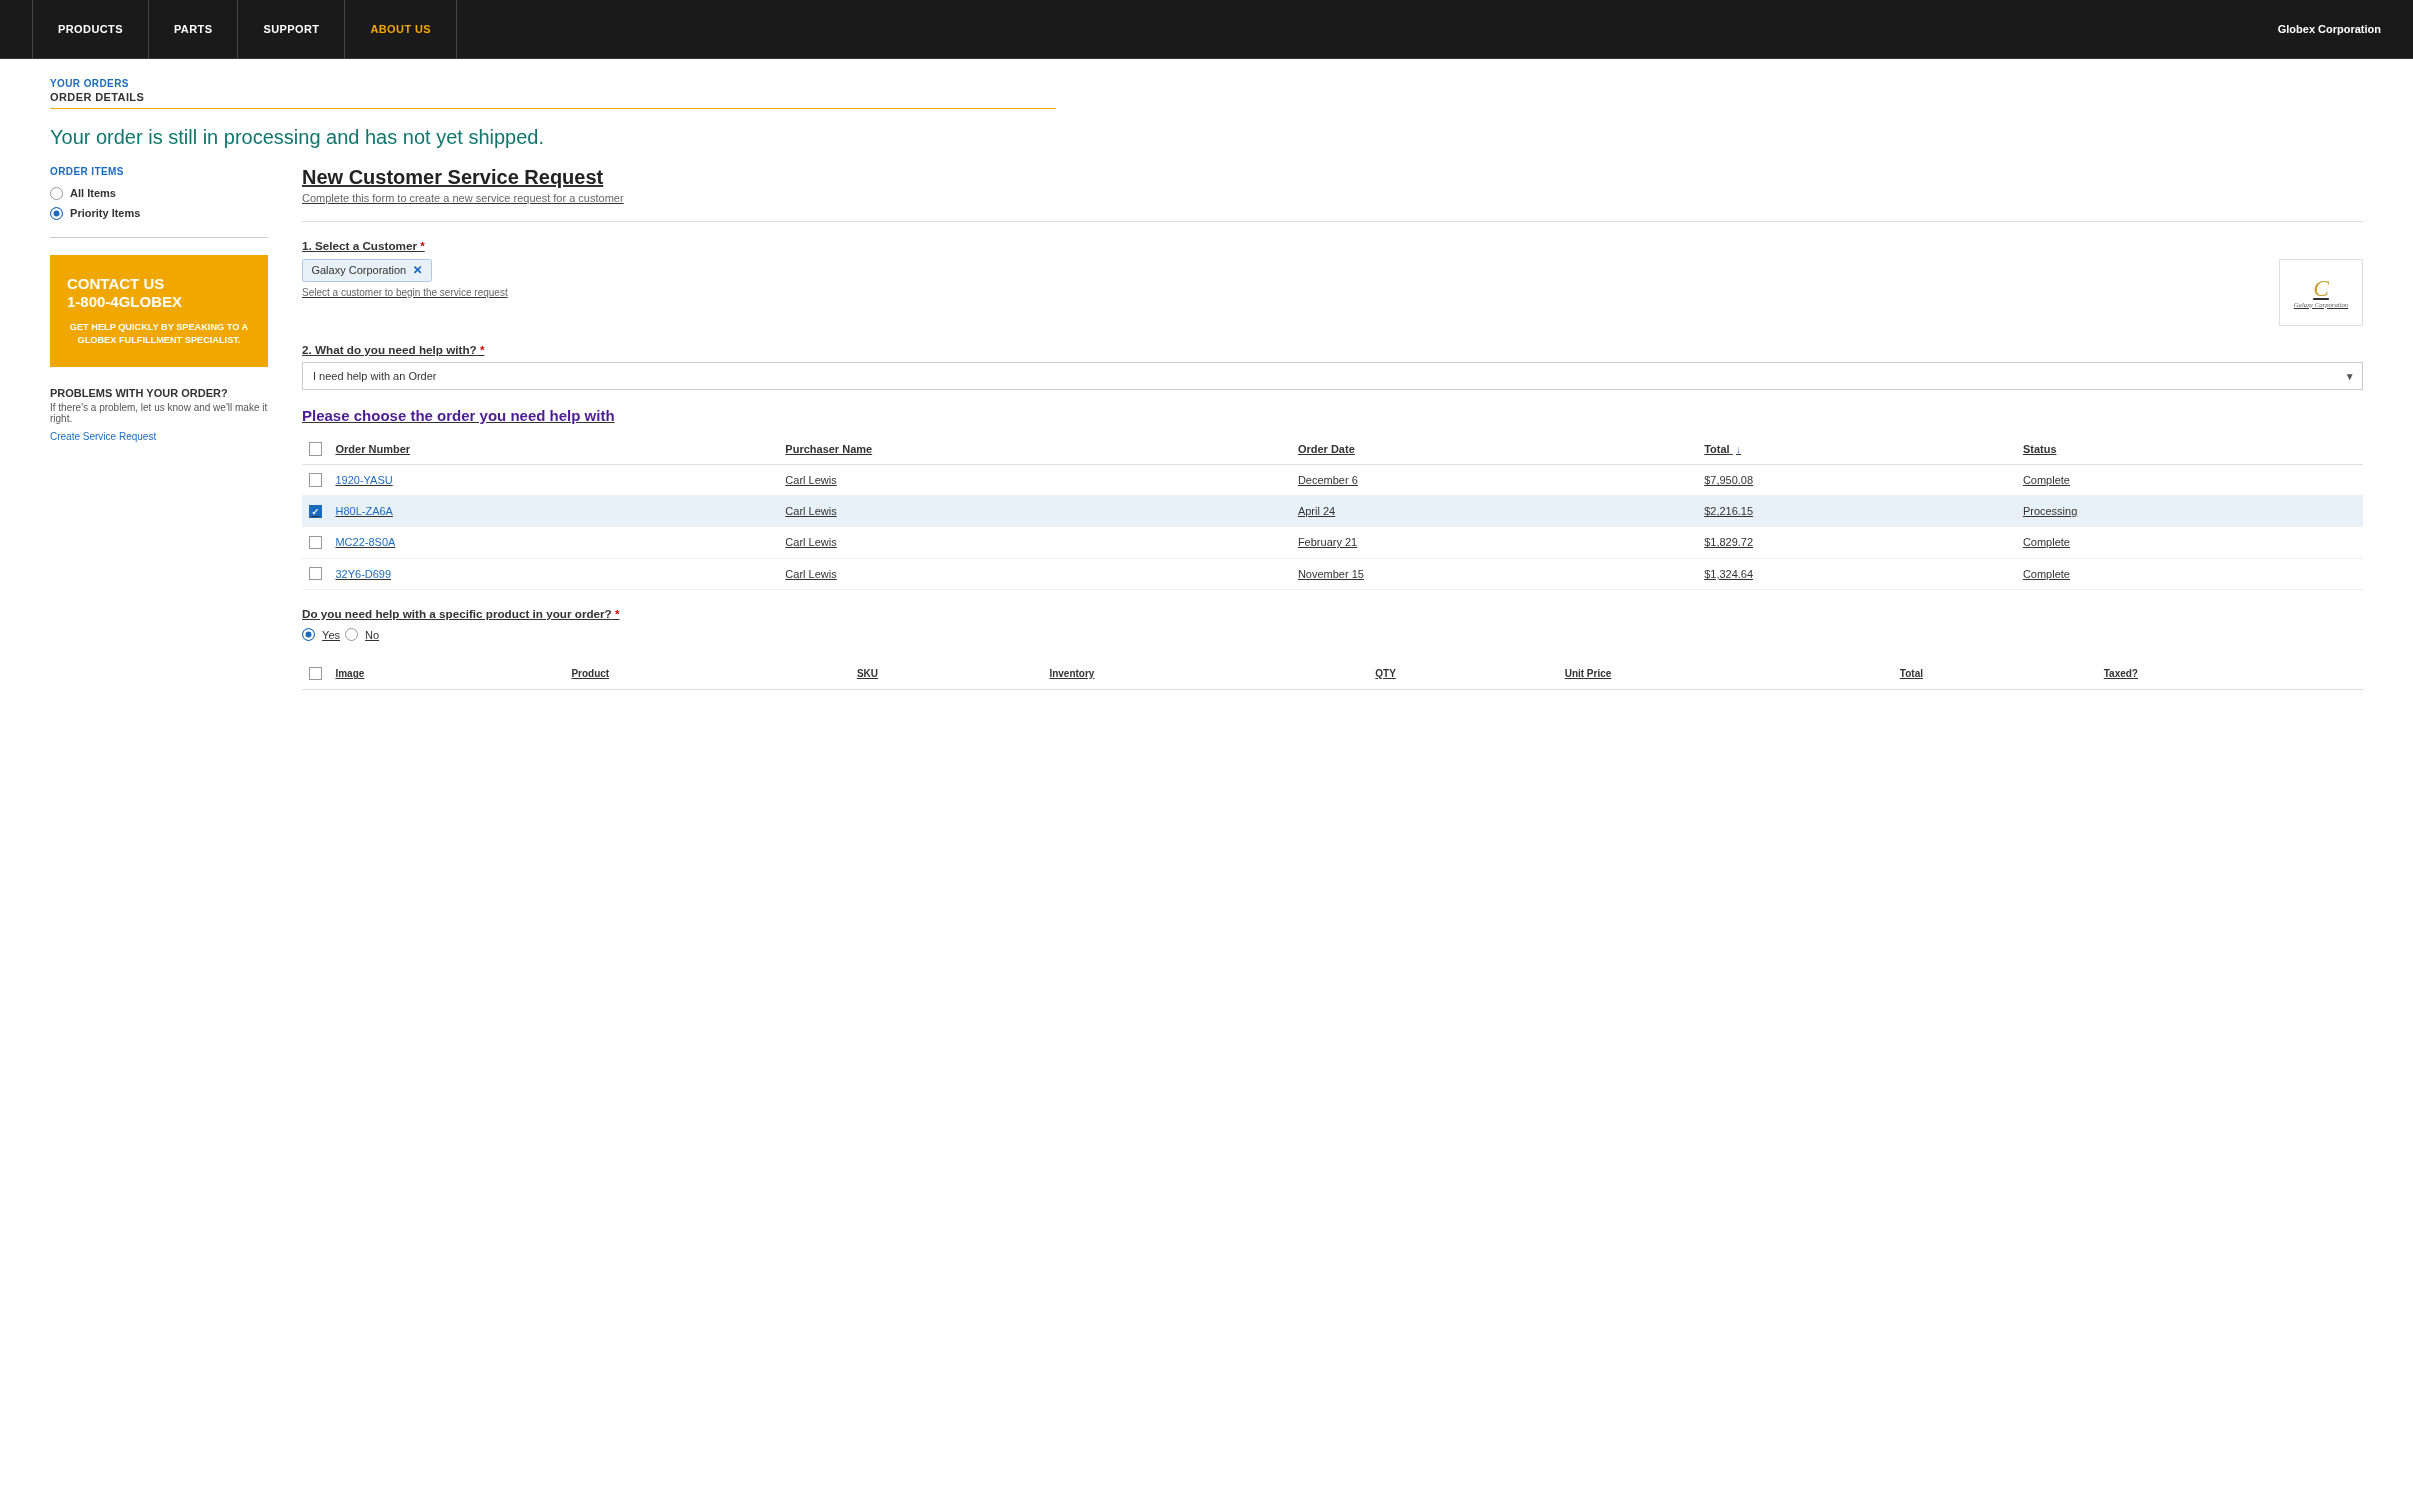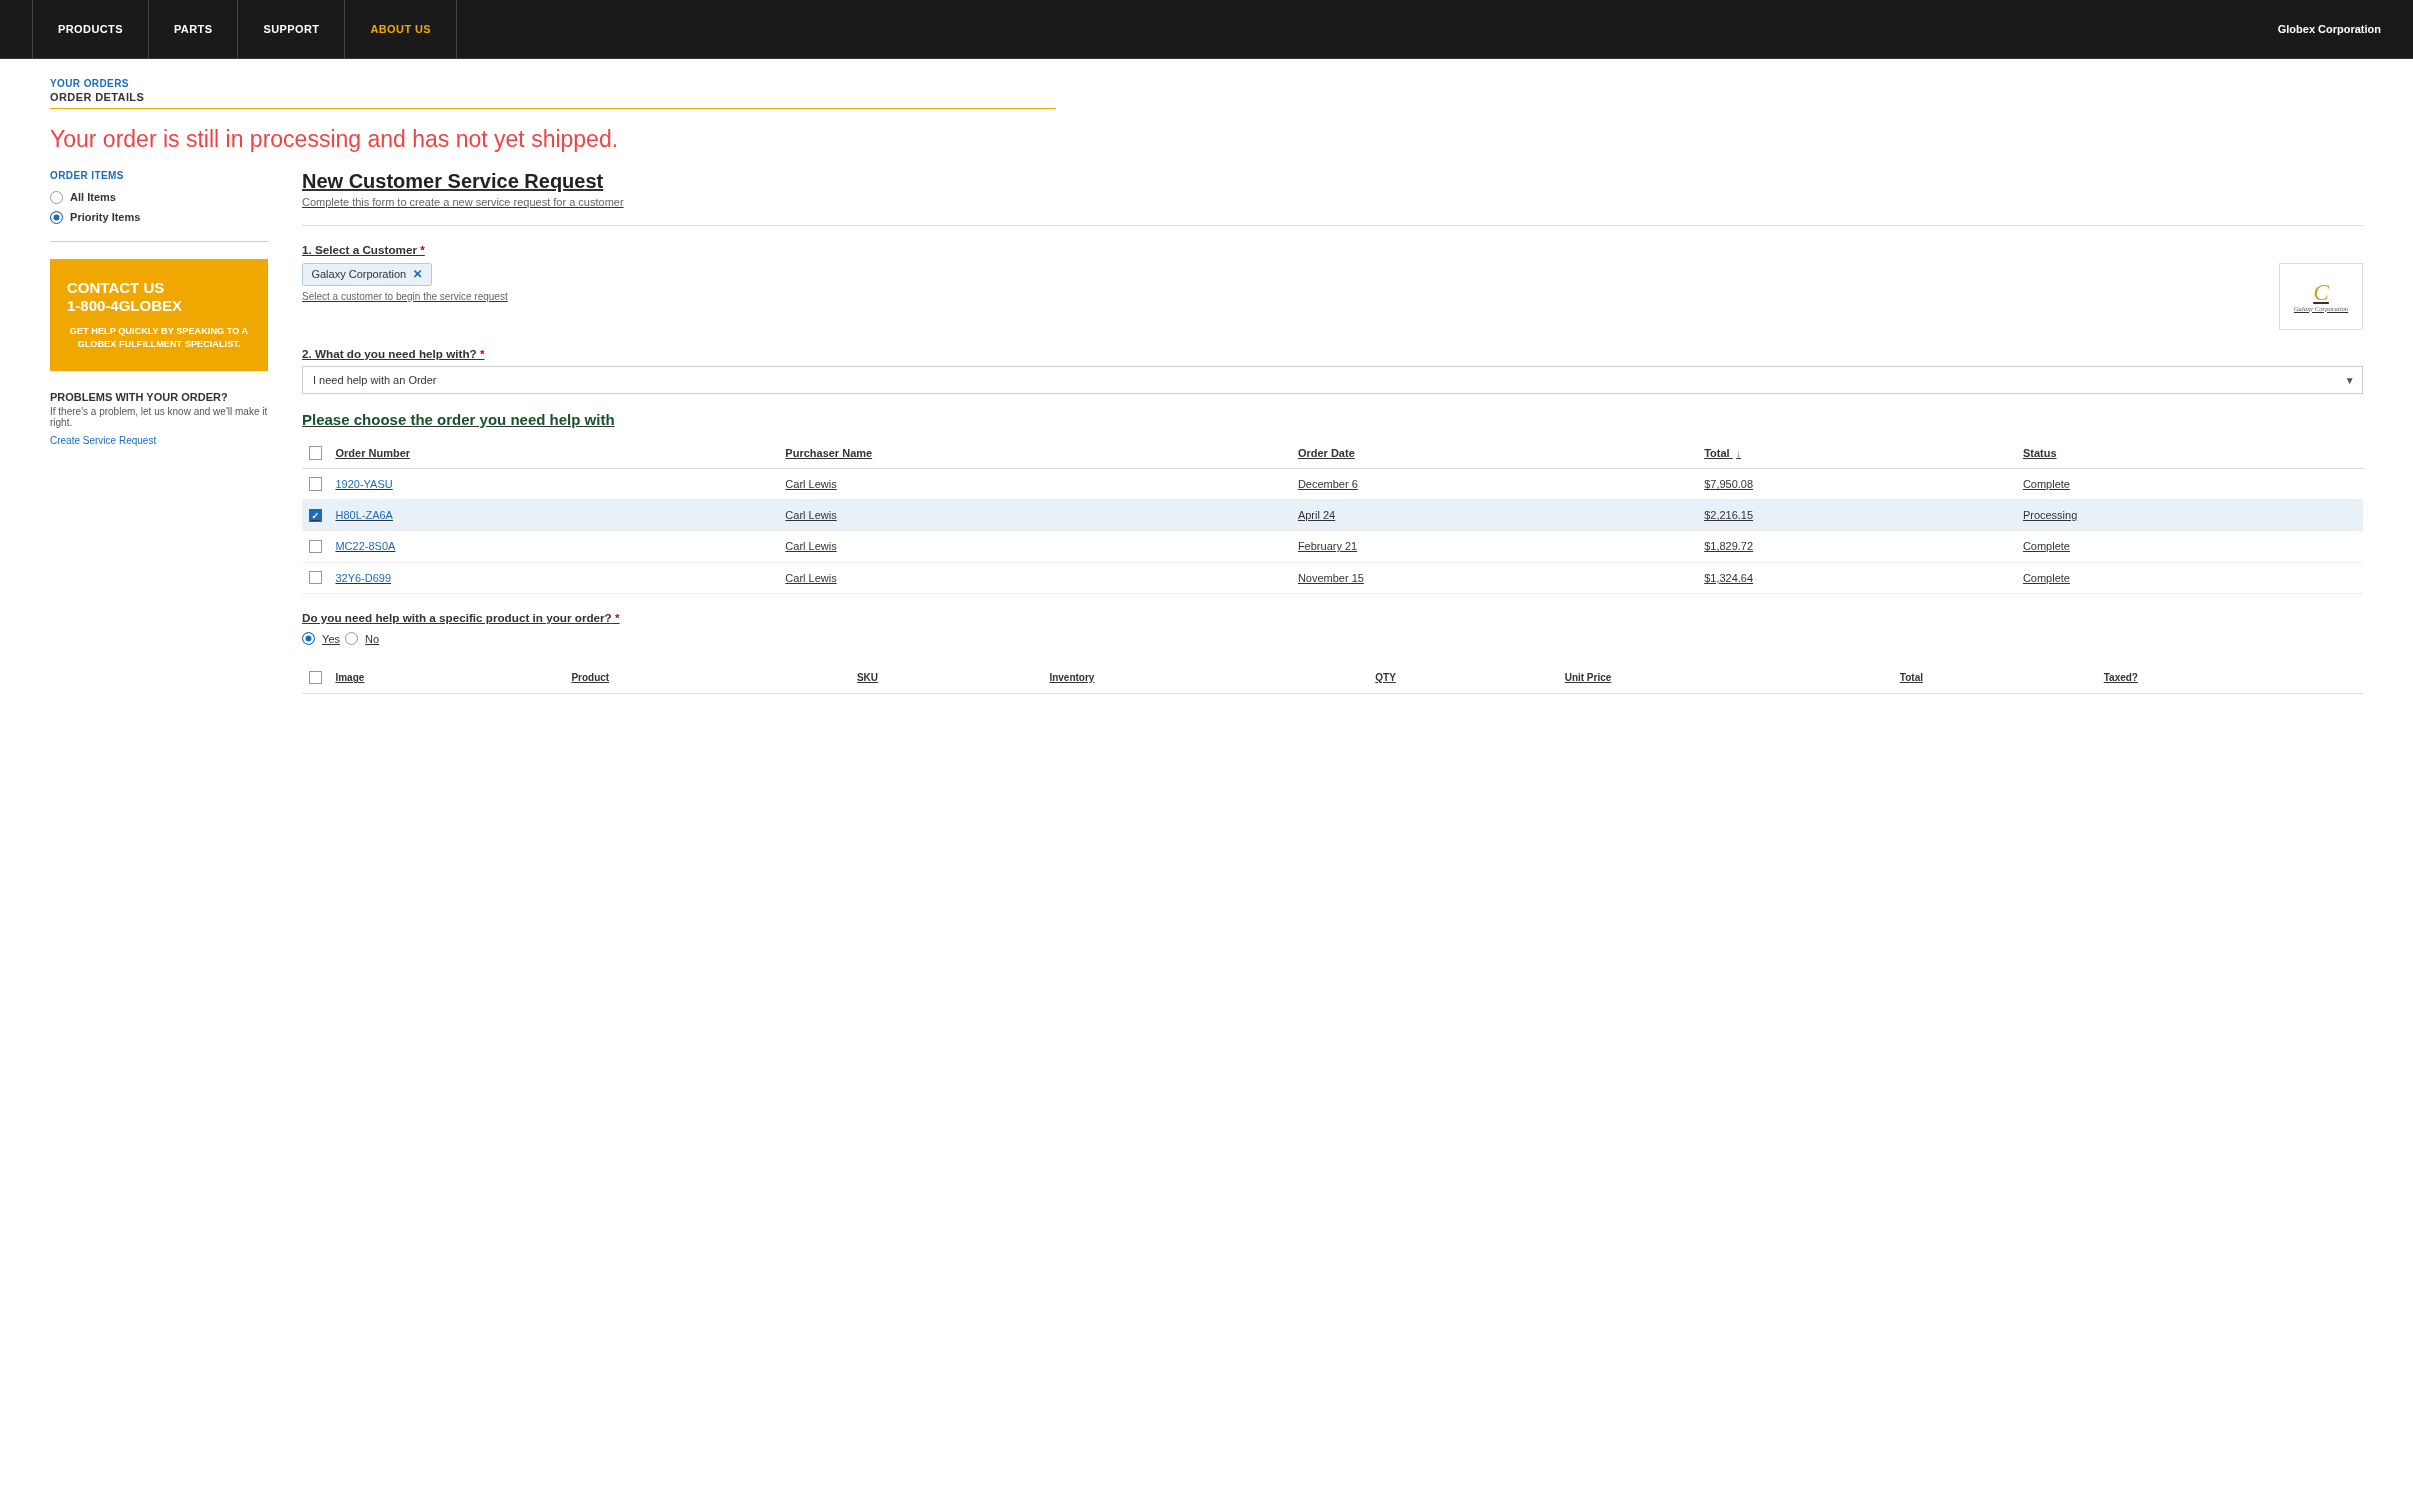--- a/index.html
+++ b/index.html
@@ -58,23 +58,23 @@
       margin: 5px 0 0;
       width: 100%;
       max-width: 1006px;
     }
 
     
     .page-title-area {
       padding: 17px 50px 17px;
     }
     .page-title {
-      font-size: 23px;
+      font-size: 20px;
       font-weight: normal;
-      color: #ef4444;
+      color: #0f766e;
     }
 
     
     .main-layout {
       display: flex;
       padding: 0 50px 34px;
       gap: 34px;
     }
 
     
@@ -226,21 +226,21 @@
       transform: translateY(-50%);
       pointer-events: none;
       color: #555;
       font-size: 10px;
     }
 
     
     .order-choose-title {
       font-size: 15px;
       font-weight: bold;
-      color: #14532d;
+      color: #4c1d95;
       margin-bottom: 10px;
     }
 
     
     .order-table {
       width: 100%;
       border-collapse: collapse;
       margin-bottom: 17px;
     }
     .order-table th {

